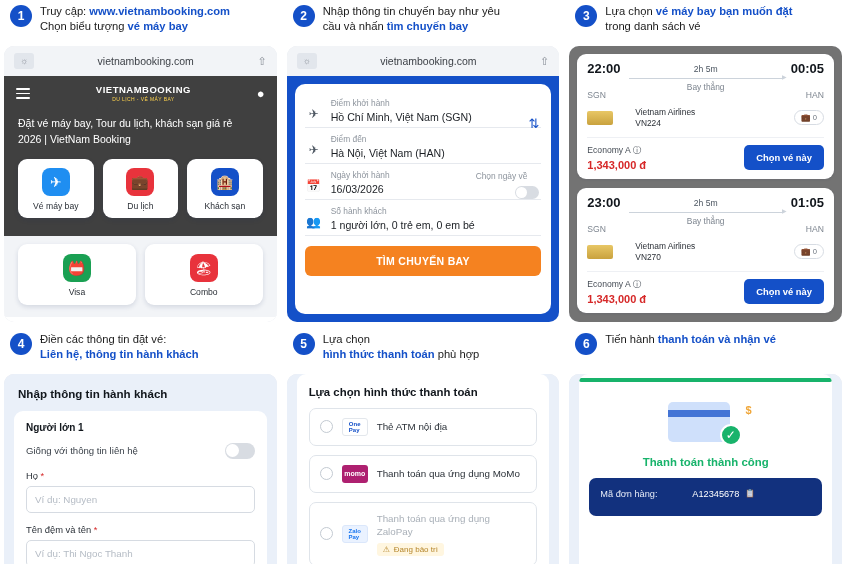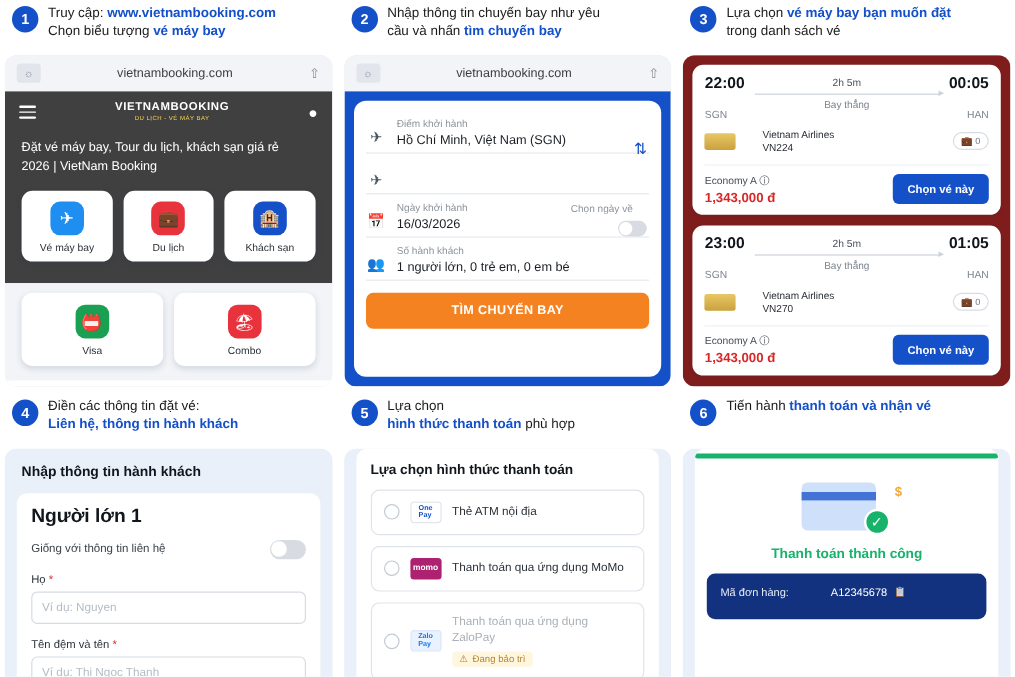--- a/index.html
+++ b/index.html
@@ -108,21 +108,21 @@
   .toggle { position: absolute; right: 2px; top: 22px; width: 24px; height: 13px; border-radius: 7px; background: #d8dce2; }
   .toggle i { display: block; width: 11px; height: 11px; border-radius: 50%; background: #fff; margin: 1px; }
   .search-btn {
     margin-top: 10px; width: 100%;
     background: #f58220; color: #fff; border: none;
     border-radius: 6px; padding: 9px 0;
     font-size: 10.5px; font-weight: bold; letter-spacing: .3px;
   }
 
   
-  .res-wrap { background: #7f1d1d; padding: 8px 8px 0 8px; height: 100%; }
+  .res-wrap { background: #737373; padding: 8px 8px 0 8px; height: 100%; }
   .res-card { background: #fff; border-radius: 9px; padding: 8px 10px 8px 10px; margin-bottom: 9px; box-shadow: 0 1px 3px rgba(20,40,90,.08); }
   .res-top { display: flex; align-items: flex-start; }
   .res-t { font-size: 13px; font-weight: bold; color: #11161c; line-height: 1.15; }
   .res-c { font-size: 8.6px; color: #7d858f; margin-top: 13px; }
   .res-mid { flex: 1 1 auto; text-align: center; padding-top: 2px; }
   .res-dur { font-size: 8.6px; color: #4b5560; }
   .res-line { height: 1px; background: #ccd3db; margin: 4px 8px 3px 8px; position: relative; }
   .res-line::after { content: "\25B6"; position: absolute; right: -4px; top: -5px; font-size: 6px; color: #ccd3db; }
   .res-stop { font-size: 8.4px; color: #7d858f; }
   .res-airline { display: flex; align-items: center; gap: 22px; margin-top: 7px; justify-content: flex-end; }
@@ -131,21 +131,21 @@
   .bag { margin-left: auto; border: 1px solid #d7dce3; border-radius: 9px; font-size: 7.6px; color: #6d757f; padding: 2px 6px; }
   .res-bot { display: flex; align-items: center; margin-top: 8px; padding-top: 7px; border-top: 1px solid #eef0f4; }
   .eco { font-size: 8.6px; color: #454c55; }
   .price { font-size: 11px; color: #d62828; font-weight: bold; margin-top: 2px; }
   .pick-btn { margin-left: auto; background: #1450c8; color: #fff; border: none; border-radius: 5px; font-size: 9.4px; padding: 7px 12px; font-weight: bold; }
 
   
   .pax-wrap { background: #eaf0f9; padding: 0; height: 100%; }
   .pax-title { font-size: 11.6px; font-weight: bold; color: #11161c; padding: 13px 14px 11px 14px; }
   .pax-card { background: #fff; border-radius: 9px 9px 0 0; margin: 0 10px; padding: 11px 12px 12px 12px; height: 100%; }
-  .pax-h { font-size: 16px; font-weight: bold; color: #11161c; }
+  .pax-h { font-size: 10px; font-weight: bold; color: #11161c; }
   .pax-same { display: flex; align-items: center; margin-top: 10px; }
   .pax-same .lb { font-size: 9.6px; color: #3c434b; }
   .sw { margin-left: auto; width: 30px; height: 16px; border-radius: 9px; background: #d8dce2; }
   .sw i { display: block; width: 13px; height: 13px; border-radius: 50%; background: #fff; margin: 1.5px; }
   .fld { margin-top: 11px; }
   .fld .lb { font-size: 9.4px; color: #2b3138; }
   .fld .lb .req { color: #d62828; }
   .fld input {
     margin-top: 5px; width: 100%;
     border: 1px solid #d6dbe2; border-radius: 5px;
@@ -276,20 +276,24 @@
               <div class="f-ic">✈</div>
               <div class="f-body">
                 <div class="f-lb">Điểm khởi hành</div>
                 <div class="f-val">Hồ Chí Minh, Việt Nam (SGN)</div>
               </div>
               <div class="swap">⇅</div>
             </div>
 
             <div class="f-row">
               <div class="f-ic">✈</div>
+              <div class="f-body">
+                <div class="f-lb">Điểm đến</div>
+                <div class="f-val">Hà Nội, Việt Nam (HAN)</div>
+              </div>
             </div>
 
             <div class="f-row">
               <div class="f-ic">📅</div>
               <div class="f-body">
                 <div class="f-lb">Ngày khởi hành</div>
                 <div class="f-val">16/03/2026</div>
               </div>
               <div class="date-note">Chọn ngày về</div>
               <div class="toggle">

